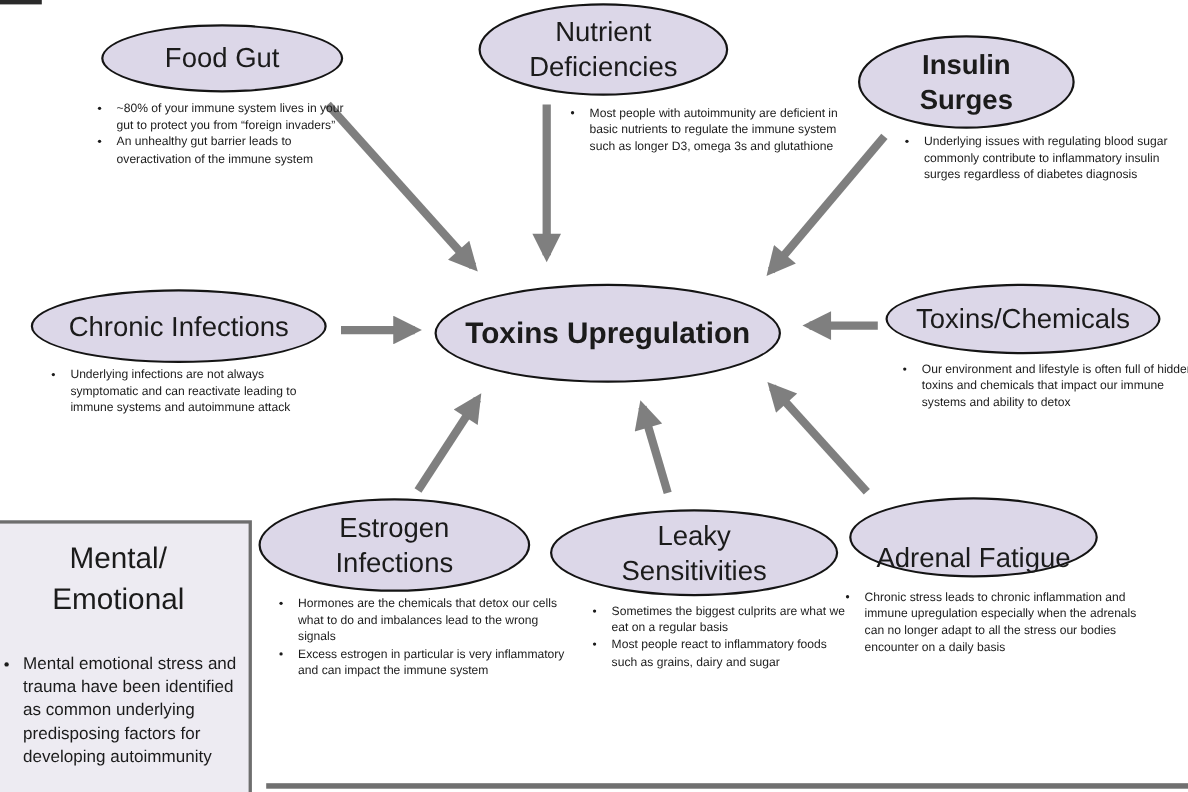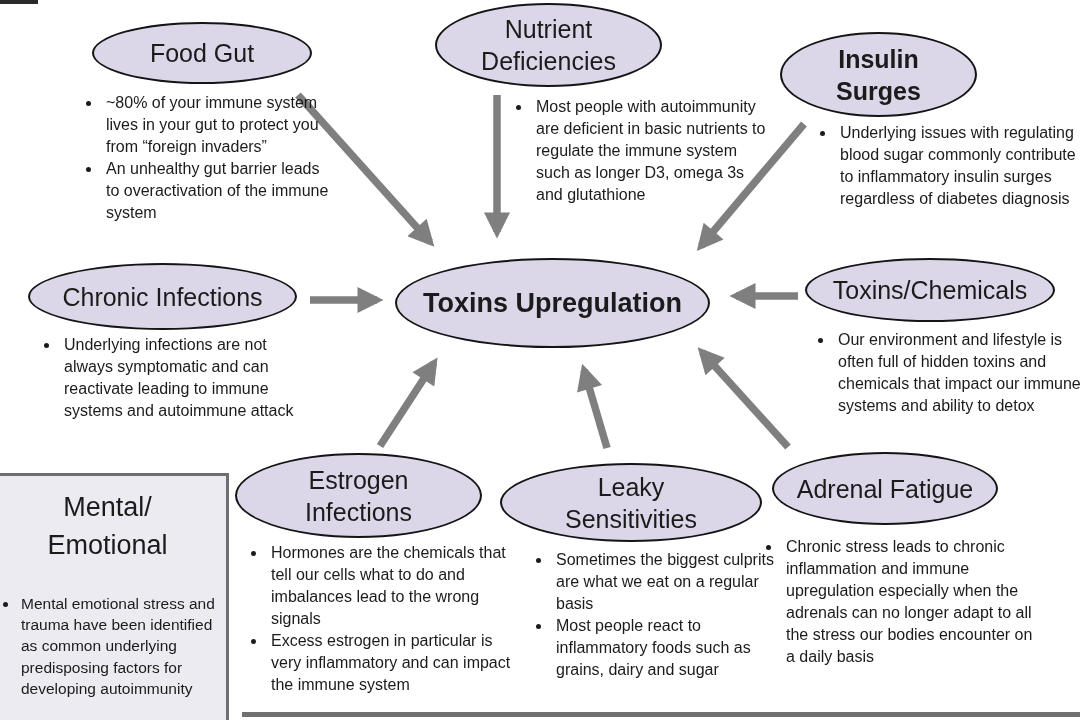--- a/index.html
+++ b/index.html
@@ -11,21 +11,21 @@
     position:absolute; box-sizing:border-box;
     border:2px solid #141414; border-radius:50%;
     background:#DCD7E8;
     display:flex; align-items:center; justify-content:center; text-align:center;
     z-index:2;
   }
   .etitle { font-size:25px; line-height:1.28; white-space:pre-line; }
   .center-ellipse .etitle { font-weight:700; font-size:27px; }
   .notes {
     position:absolute; margin:0; padding-left:24px;
-    font-size:16px; line-height:1.38; z-index:2;
+    font-size:11px; line-height:1.38; z-index:2;
   }
   .notes li { padding-left:4px; margin:0; }
   .arrows { position:absolute; left:0; top:0; z-index:1; }
   .mental-box {
     position:absolute; left:-14px; top:473px; width:243px; height:260px;
     box-sizing:border-box; background:#EDEBF2; border:3px solid #6E6E6E; z-index:3;
   }
   .mental-title {
     margin-top:13px; text-align:center; font-size:27px; line-height:1.4;
     white-space:pre-line;
@@ -106,34 +106,34 @@
   </div>
   <ul class="notes" style="left:810px;top:329px;width:252px;">
     <li>Our environment and lifestyle is often full of hidden toxins and chemicals that impact our immune systems and ability to detox</li>
   </ul>
 
   <div class="ellipse" style="left:235px;top:453px;width:247px;height:85px;">
     <span class="etitle">Estrogen
 Infections</span>
   </div>
   <ul class="notes" style="left:243px;top:542px;width:250px;">
-    <li>Hormones are the chemicals that tell our cells what to do and imbalances lead to the wrong signals</li>
+    <li>Hormones are the chemicals that detox our cells what to do and imbalances lead to the wrong signals</li>
     <li>Excess estrogen in particular is very inflammatory and can impact the immune system</li>
   </ul>
 
   <div class="ellipse" style="left:500px;top:463px;width:262px;height:79px;">
     <span class="etitle">Leaky
 Sensitivities</span>
   </div>
   <ul class="notes" style="left:528px;top:549px;width:225px;">
     <li>Sometimes the biggest culprits are what we eat on a regular basis</li>
     <li>Most people react to inflammatory foods such as grains, dairy and sugar</li>
   </ul>
 
-  <div class="ellipse" style="left:772px;top:452px;width:226px;height:73px;">
+  <div class="ellipse" style="left:772px;top:452px;width:226px;height:73px;align-items:flex-end;">
     <span class="etitle">Adrenal Fatigue</span>
   </div>
   <ul class="notes" style="left:758px;top:536px;width:258px;">
     <li>Chronic stress leads to chronic inflammation and immune upregulation especially when the adrenals can no longer adapt to all the stress our bodies encounter on a daily basis</li>
   </ul>
 
   <div class="mental-box">
     <div class="mental-title">Mental/
 Emotional</div>
     <ul>

